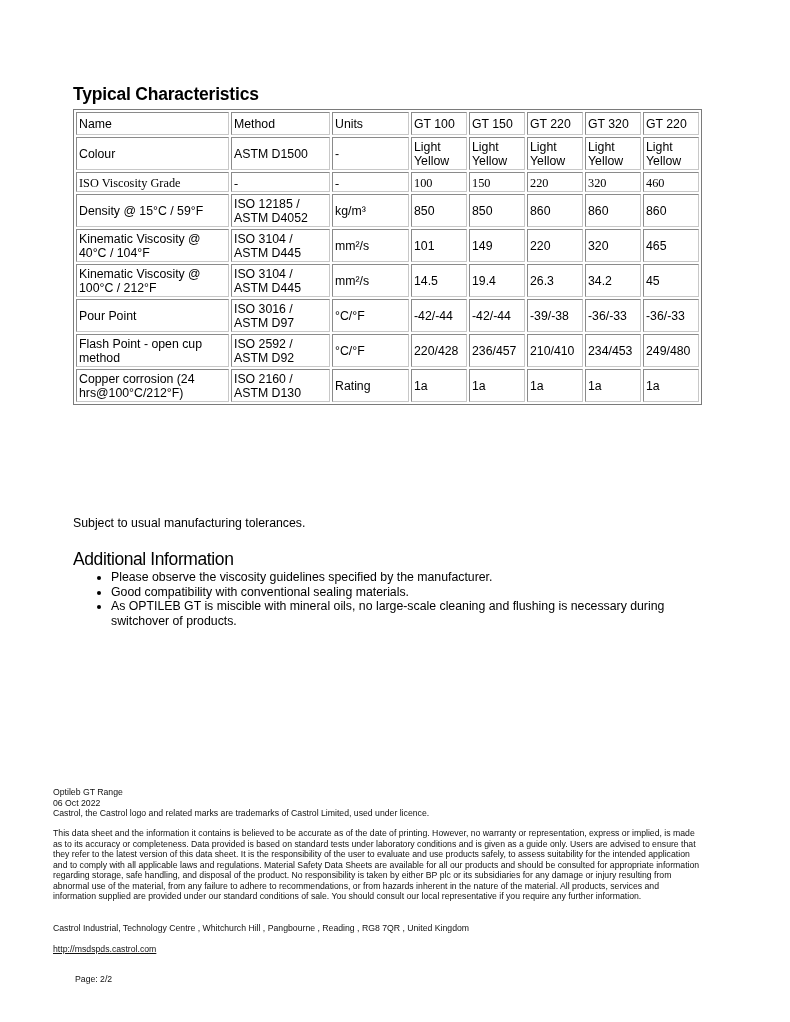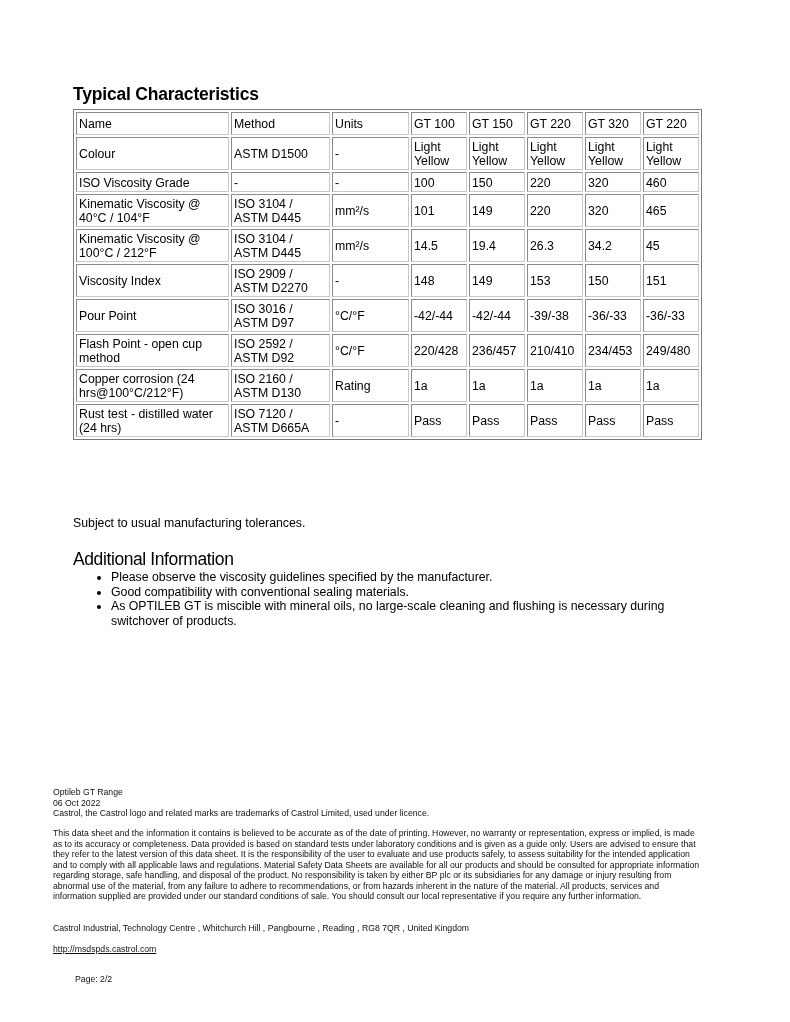--- a/index.html
+++ b/index.html
@@ -57,21 +57,21 @@
       text-align: left;
       overflow: hidden;
       white-space: normal;
     }
     col.c-name { width: 153px; }
     col.c-method { width: 99px; }
     col.c-units { width: 77px; }
     col.c-gt { width: 56px; }
     tr.r-header td { height: 23px; }
     tr.r-2 td { height: 33px; }
-    tr.r-1 td { height: 20px; }
+    tr.r-1 td { height: 20px; font-family: Liberation Serif, serif; }
     .tolerance {
       position: absolute;
       left: 73px;
       top: 516px;
       font-size: 12.3px;
     }
     ul.addl {
       position: absolute;
       left: 92px;
       top: 570px;
@@ -141,20 +141,30 @@
       <td>ISO Viscosity Grade</td>
       <td>-</td>
       <td>-</td>
       <td>100</td>
       <td>150</td>
       <td>220</td>
       <td>320</td>
       <td>460</td>
     </tr>
 
+    <tr class="r-2">
+      <td>Density @ 15°C / 59°F</td>
+      <td>ISO 12185 / ASTM D4052</td>
+      <td>kg/m³</td>
+      <td>850</td>
+      <td>850</td>
+      <td>860</td>
+      <td>860</td>
+      <td>860</td>
+    </tr>
 
     <tr class="r-2">
       <td>Kinematic Viscosity @ 40°C / 104°F</td>
       <td>ISO 3104 / ASTM D445</td>
       <td>mm²/s</td>
       <td>101</td>
       <td>149</td>
       <td>220</td>
       <td>320</td>
       <td>465</td>
@@ -164,30 +174,20 @@
       <td>Kinematic Viscosity @ 100°C / 212°F</td>
       <td>ISO 3104 / ASTM D445</td>
       <td>mm²/s</td>
       <td>14.5</td>
       <td>19.4</td>
       <td>26.3</td>
       <td>34.2</td>
       <td>45</td>
     </tr>
 
-    <tr class="r-2">
-      <td>Viscosity Index</td>
-      <td>ISO 2909 / ASTM D2270</td>
-      <td>-</td>
-      <td>148</td>
-      <td>149</td>
-      <td>153</td>
-      <td>150</td>
-      <td>151</td>
-    </tr>
 
     <tr class="r-2">
       <td>Pour Point</td>
       <td>ISO 3016 / ASTM D97</td>
       <td>°C/°F</td>
       <td>-42/-44</td>
       <td>-42/-44</td>
       <td>-39/-38</td>
       <td>-36/-33</td>
       <td>-36/-33</td>
@@ -208,30 +208,20 @@
       <td>Copper corrosion (24 hrs@100°C/212°F)</td>
       <td>ISO 2160 / ASTM D130</td>
       <td>Rating</td>
       <td>1a</td>
       <td>1a</td>
       <td>1a</td>
       <td>1a</td>
       <td>1a</td>
     </tr>
 
-    <tr class="r-2">
-      <td>Rust test - distilled water (24 hrs)</td>
-      <td>ISO 7120 / ASTM D665A</td>
-      <td>-</td>
-      <td>Pass</td>
-      <td>Pass</td>
-      <td>Pass</td>
-      <td>Pass</td>
-      <td>Pass</td>
-    </tr>
 
   </tbody>
 </table>
 
 <div class="tolerance">Subject to usual manufacturing tolerances.</div>
 
 <h2 class="h-add">Additional Information</h2>
 
 <ul class="addl">
   <li>Please observe the viscosity guidelines specified by the manufacturer.</li>

